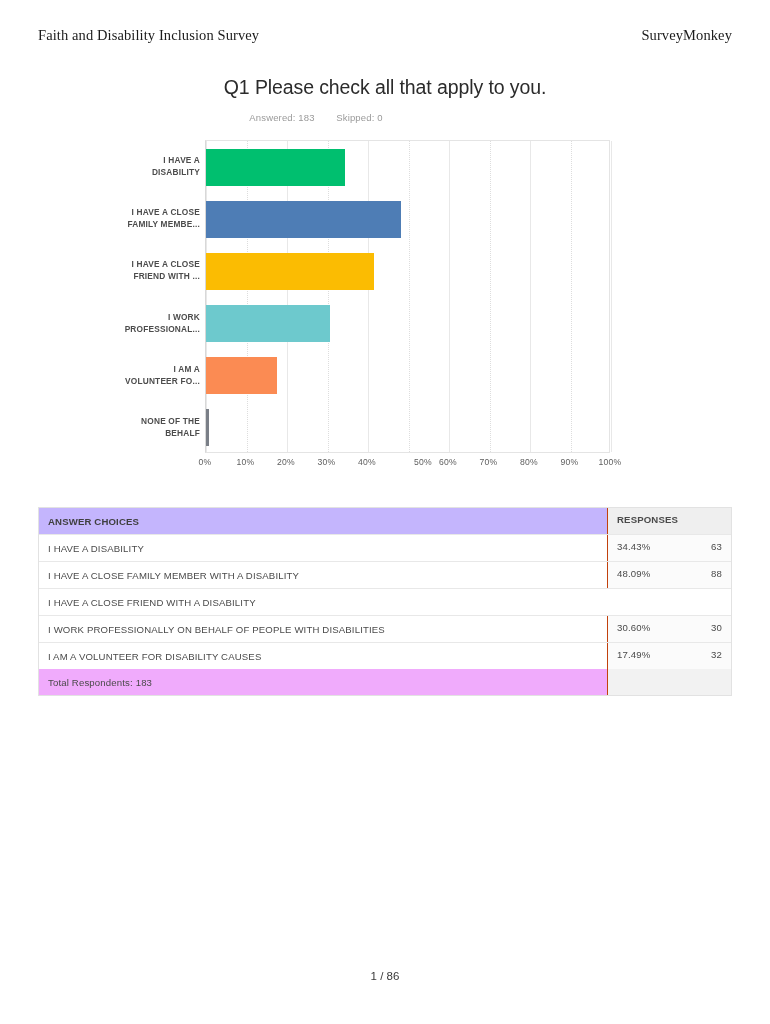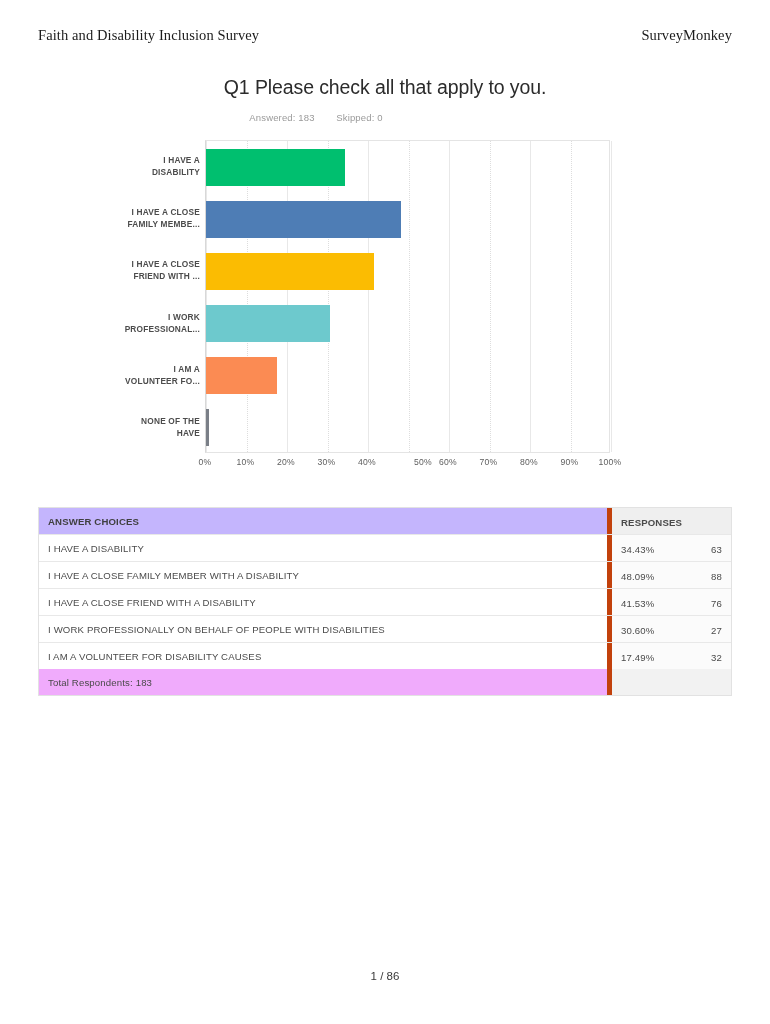--- a/index.html
+++ b/index.html
@@ -163,24 +163,24 @@
     flex: 0 0 568px;
     padding: 6px 9px;
     box-sizing: border-box;
     color: #4a4a4a;
     letter-spacing: 0.15px;
   }
   .trow.head .c-choice { color: #3f3f3f; }
   .c-resp {
     flex: 1 1 auto;
     display: flex;
-    align-items: flex-end;
+    align-items: flex-start;
     padding: 6px 9px 6px 9px;
     box-sizing: border-box;
-    border-left: 5px solid #c2410c;
+    border-left: 1px solid #c2410c;
     background: #fbfbfb;
     min-height: 26px;
   }
   .trow.head .c-resp { background: #efefef; }
   .trow.total .c-resp { background: #f2f2f2; }
   .c-pct {
     flex: 0 0 62px;
     color: #4a4a4a;
     letter-spacing: 0.15px;
   }
@@ -269,21 +269,21 @@
       <div class="ylabel" style="top: 170.583px;">
         <div>I WORK</div>
         <div>PROFESSIONAL...</div>
       </div>
       <div class="ylabel" style="top: 222.75px;">
         <div>I AM A</div>
         <div>VOLUNTEER FO...</div>
       </div>
       <div class="ylabel" style="top: 274.917px;">
         <div>NONE OF THE</div>
-        <div>HAVE</div>
+        <div>BEHALF</div>
       </div>
     </div>
   <div class="xaxis" id="xaxis">
       <span class="xtick" style="left: 0px;">0%</span>
       <span class="xtick" style="left: 40.5px;">10%</span>
       <span class="xtick" style="left: 81px;">20%</span>
       <span class="xtick" style="left: 121.5px;">30%</span>
       <span class="xtick" style="left: 162px;">40%</span>
       <span class="xtick" style="left: 218px;">50%</span>
       <span class="xtick" style="left: 243px;">60%</span>
@@ -312,30 +312,26 @@
       </div>
       <div class="trow">
         <div class="c-choice">I HAVE A CLOSE FAMILY MEMBER WITH A DISABILITY</div>
         <div class="c-resp">
           <span class="c-pct">48.09%</span>
           <span class="c-count">88</span>
         </div>
       </div>
       <div class="trow">
         <div class="c-choice">I HAVE A CLOSE FRIEND WITH A DISABILITY</div>
-        <div class="c-resp">
-          <span class="c-pct">41.53%</span>
-          <span class="c-count">76</span>
-        </div>
       </div>
       <div class="trow">
         <div class="c-choice">I WORK PROFESSIONALLY ON BEHALF OF PEOPLE WITH DISABILITIES</div>
         <div class="c-resp">
           <span class="c-pct">30.60%</span>
-          <span class="c-count">27</span>
+          <span class="c-count">30</span>
         </div>
       </div>
       <div class="trow">
         <div class="c-choice">I AM A VOLUNTEER FOR DISABILITY CAUSES</div>
         <div class="c-resp">
           <span class="c-pct">17.49%</span>
           <span class="c-count">32</span>
         </div>
       </div>
     </div>

